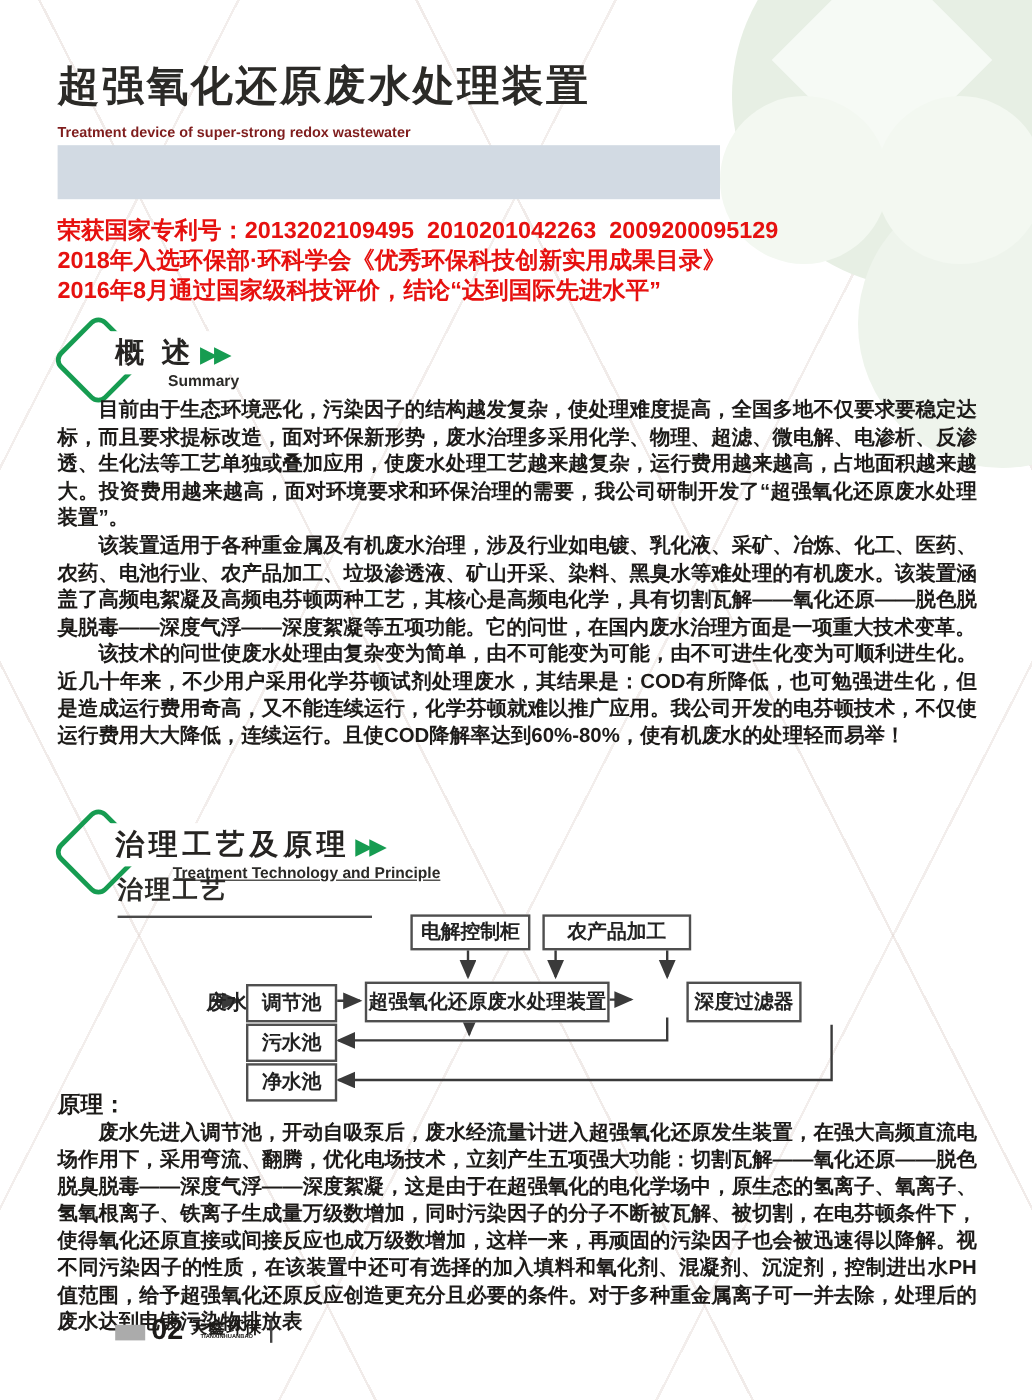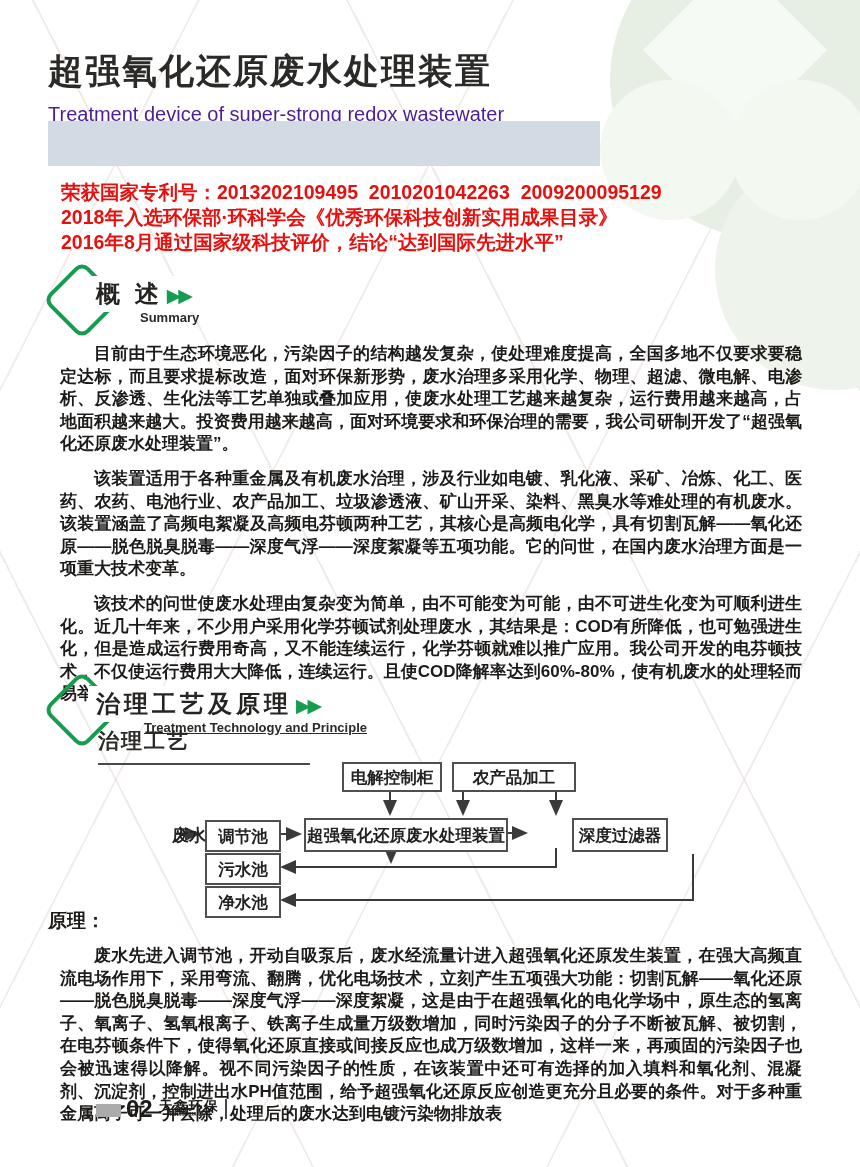--- a/index.html
+++ b/index.html
@@ -21,41 +21,41 @@
   .deco { position:absolute; z-index:0; pointer-events:none; }
   .deco-circle-big { width:320px; height:320px; border-radius:50%; background:#e7efe4; right:-70px; top:-80px; }
   .deco-circle-small { width:240px; height:240px; border-radius:50%; background:#eef4ec; right:-95px; top:150px; }
   .deco-diamond { width:130px; height:130px; background:#f6faf5; transform:rotate(45deg); right:60px; top:-15px; }
   .deco-leaf1,.deco-leaf2 { width:140px; height:140px; border-radius:50%; background:#f3f8f1; top:80px; }
   .deco-leaf1 { right:120px; } .deco-leaf2 { right:-10px; }
 
   
   .title-block { left:48px; top:48px; }
   .page-title { font-size:35px; font-weight:800; letter-spacing:2px; color:#2b2a27; }
-  .page-subtitle { margin-top:8px; font-size:20px; font-weight:400; color:#4c1d95; }
+  .page-subtitle { margin-top:8px; font-size:12px; font-weight:700; color:#7f1d1d; }
   .accent-bar { left:48px; top:121px; width:552px; height:45px; background:#d2dae3; }
 
   
-  .awards { left:61px; top:180px; width:740px; }
+  .awards { left:48px; top:180px; width:740px; }
   .award-line { font-size:19.5px; font-weight:800; color:#e6110f; line-height:25px; white-space:pre; }
 
   
   .badge { position:absolute; height:70px; }
   .badge .diamond {
     position:absolute; left:6px; top:4px; width:48px; height:48px;
     border:4px solid #169c51; border-radius:10px; transform:rotate(45deg); background:transparent;
   }
   .badge .text-row { position:absolute; left:40px; top:8px; background:#ffffff; padding:2px 6px 2px 8px; white-space:nowrap; }
   .badge .cn { font-size:24px; font-weight:800; color:#262422; letter-spacing:4px; }
   .badge .arrows { font-size:19px; color:#169c51; letter-spacing:-3px; margin-left:4px; }
   .badge .en { position:absolute; left:92px; top:42px; font-size:13px; font-weight:700; color:#2b2a27; white-space:nowrap; }
 
   
   .bodytext { width:766px; font-size:17px; font-weight:600; line-height:22.6px; text-align:justify; color:#1d1b19; }
-  .bodytext p { margin:12px; }
+  .bodytext p { margin:0; }
   .bodytext p.indent { text-indent:2em; }
 
   .block-paragraphs { left:48px; top:331px; }
 
   
   .subheading {
     left:98px; top:727px; width:212px; font-size:21px; font-weight:700;
     color:#2b2a27; letter-spacing:2px; padding-bottom:8px; border-bottom:2px solid #4a4a4a;
   }
   .diagram { left:0px; top:758px; width:860px; height:175px; }

